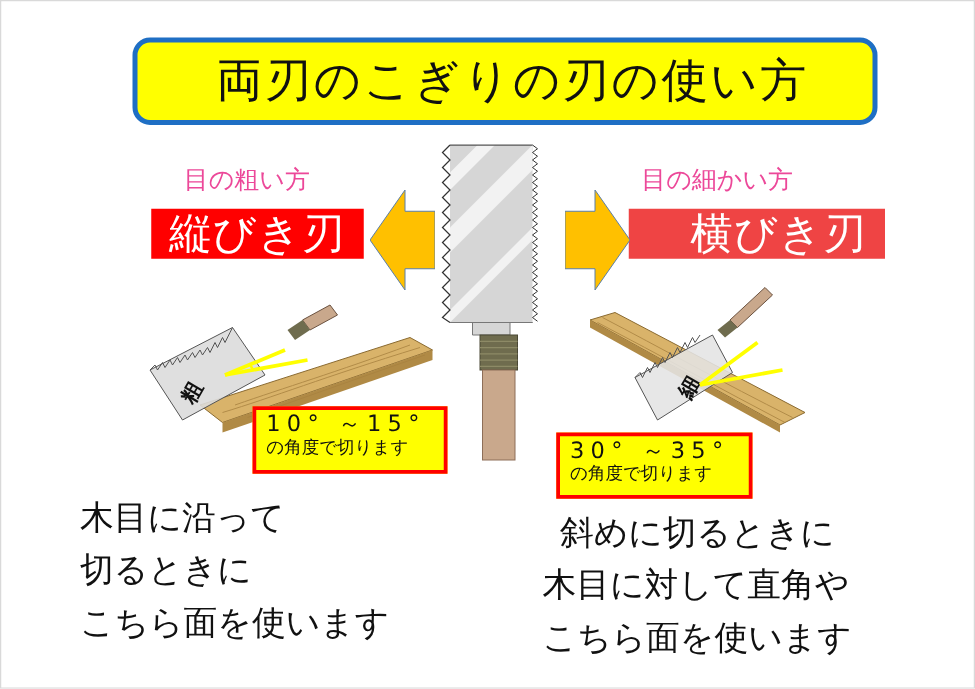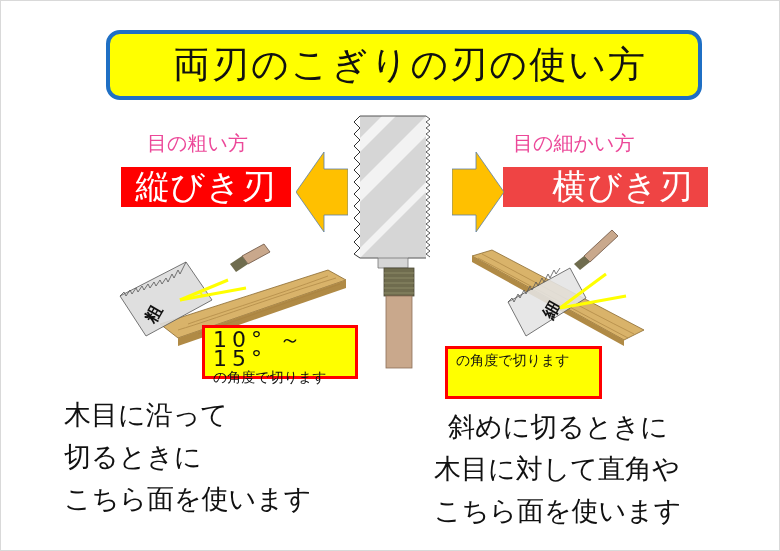--- a/index.html
+++ b/index.html
@@ -11,21 +11,21 @@
                display:flex; align-items:center; justify-content:center;padding-left:12px; }
   .title-box span { font-size:37px; letter-spacing:2px; color:#111; }
   .sub { position:absolute; font-size:20px; color:#ec4899; }
   .blade-label { position:absolute; height:40px; display:flex; align-items:center; justify-content:center;
                  color:#fff; font-size:34px; letter-spacing:1px; }
   .rip { left:121px; top:167px; width:170px; background:#ff0000; }
   .cross { left:503px; top:167px; width:170px; background:#ef4444;padding-left:35px; }
   .arrow { position:absolute; }
   .angle-box { position:absolute; background:#ffff00; border:3px solid #ff0000; box-sizing:border-box;
                padding:2px 8px; font-size:14px; line-height:19px; color:#111; }
-  .angle-box .deg { font-size:22px; letter-spacing:5px; display:block; }
+  .angle-box .deg { font-size:18px; letter-spacing:5px; display:block; }
   .desc { position:absolute; font-size:27px; line-height:42px; color:#111; }
   .desc div { white-space:nowrap; }
 </style>
 </head>
 <body>
 
 <div class="frame"></div>
 
 <div class="title-box">
   <span>両刃のこぎりの刃の使い方</span>
@@ -123,20 +123,21 @@
   <line x1="92" y1="80" x2="138" y2="46" stroke="#ffff00" stroke-width="3"></line>
   <line x1="92" y1="80" x2="158" y2="68" stroke="#ffff00" stroke-width="3"></line>
 </svg>
 
 <div class="angle-box" style="left:202px; top:325px; width:156px; height:54px;">
   <span class="deg">10° ～15°</span>
   <span>の角度で切ります</span>
 </div>
 
 <div class="angle-box" style="left:445px; top:346px; width:157px; height:53px;">
+  <span class="deg">30° ～35°</span>
   <span>の角度で切ります</span>
 </div>
 
 <div class="desc" style="left:64px; top:394px;">
   <div>木目に沿って</div>
   <div>切るときに</div>
   <div>こちら面を使います</div>
 </div>
 
 <div class="desc" style="left:434px; top:406px;">

